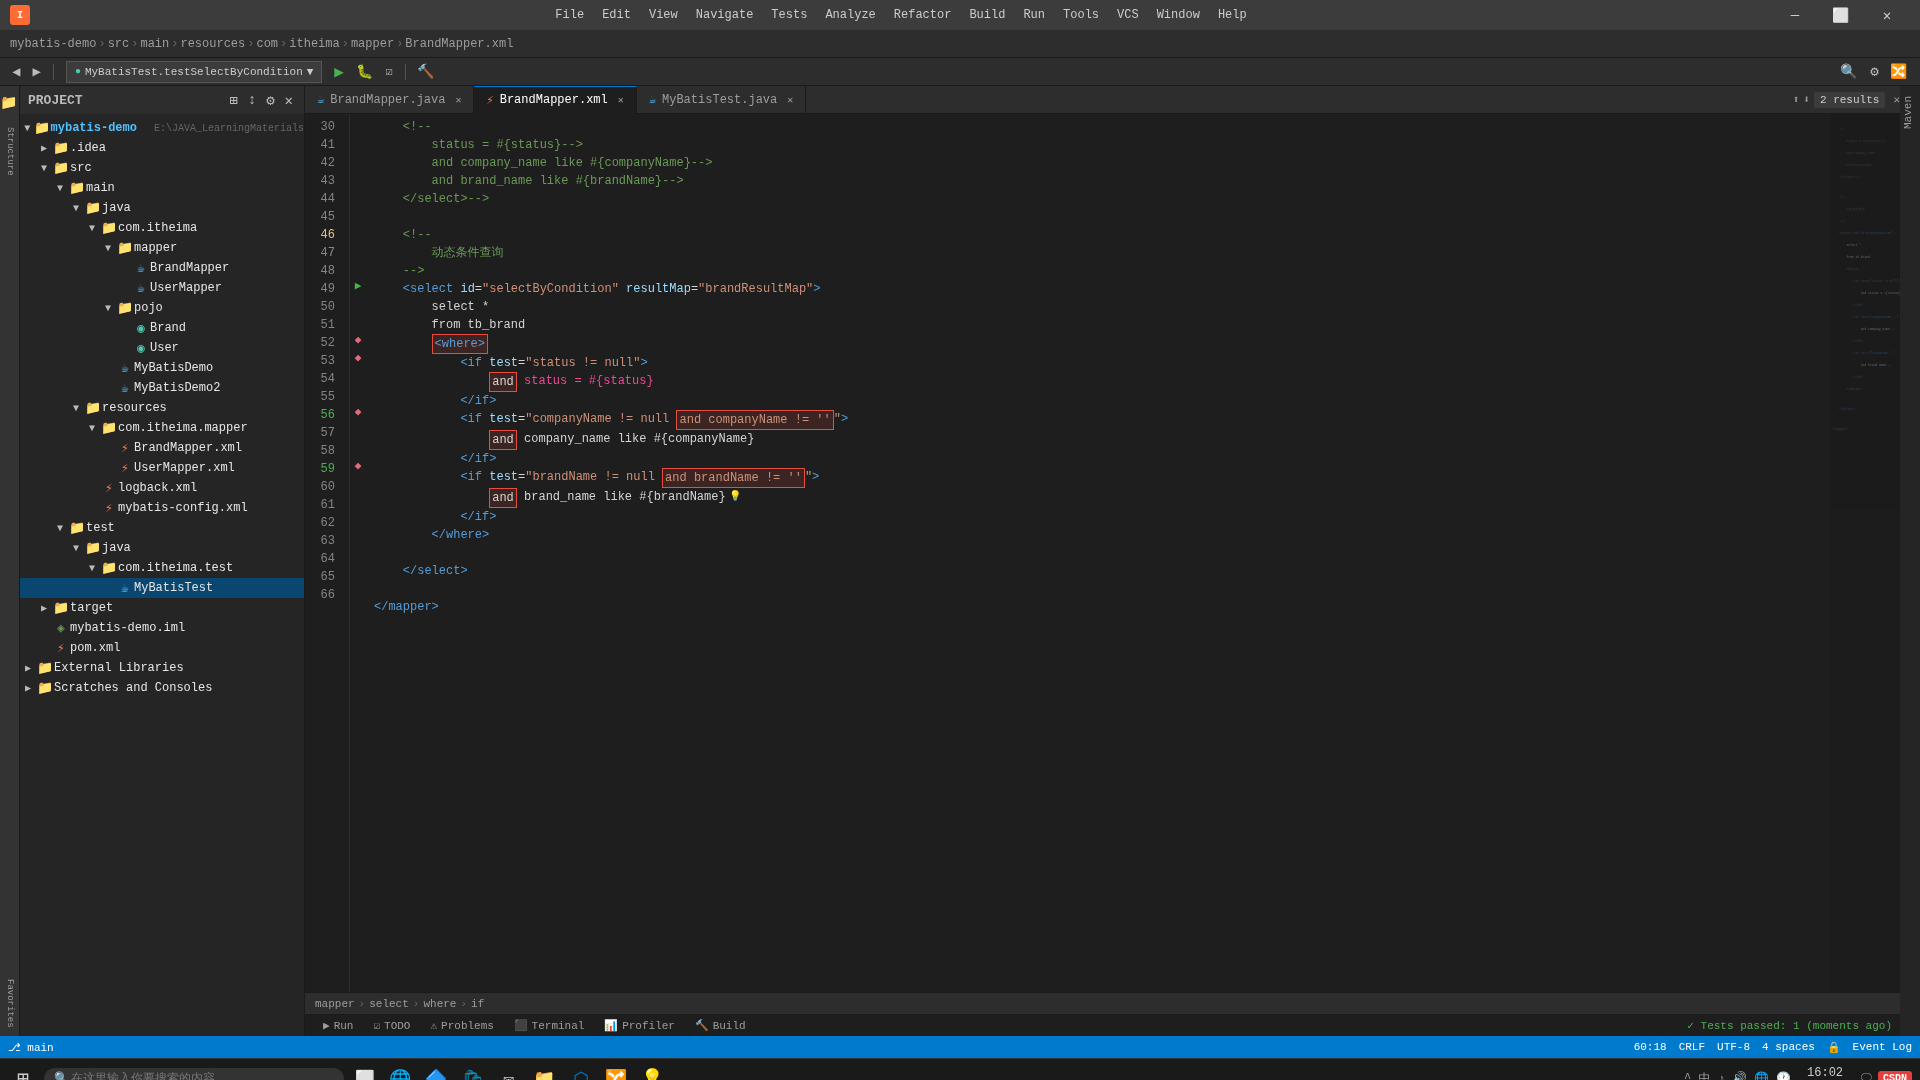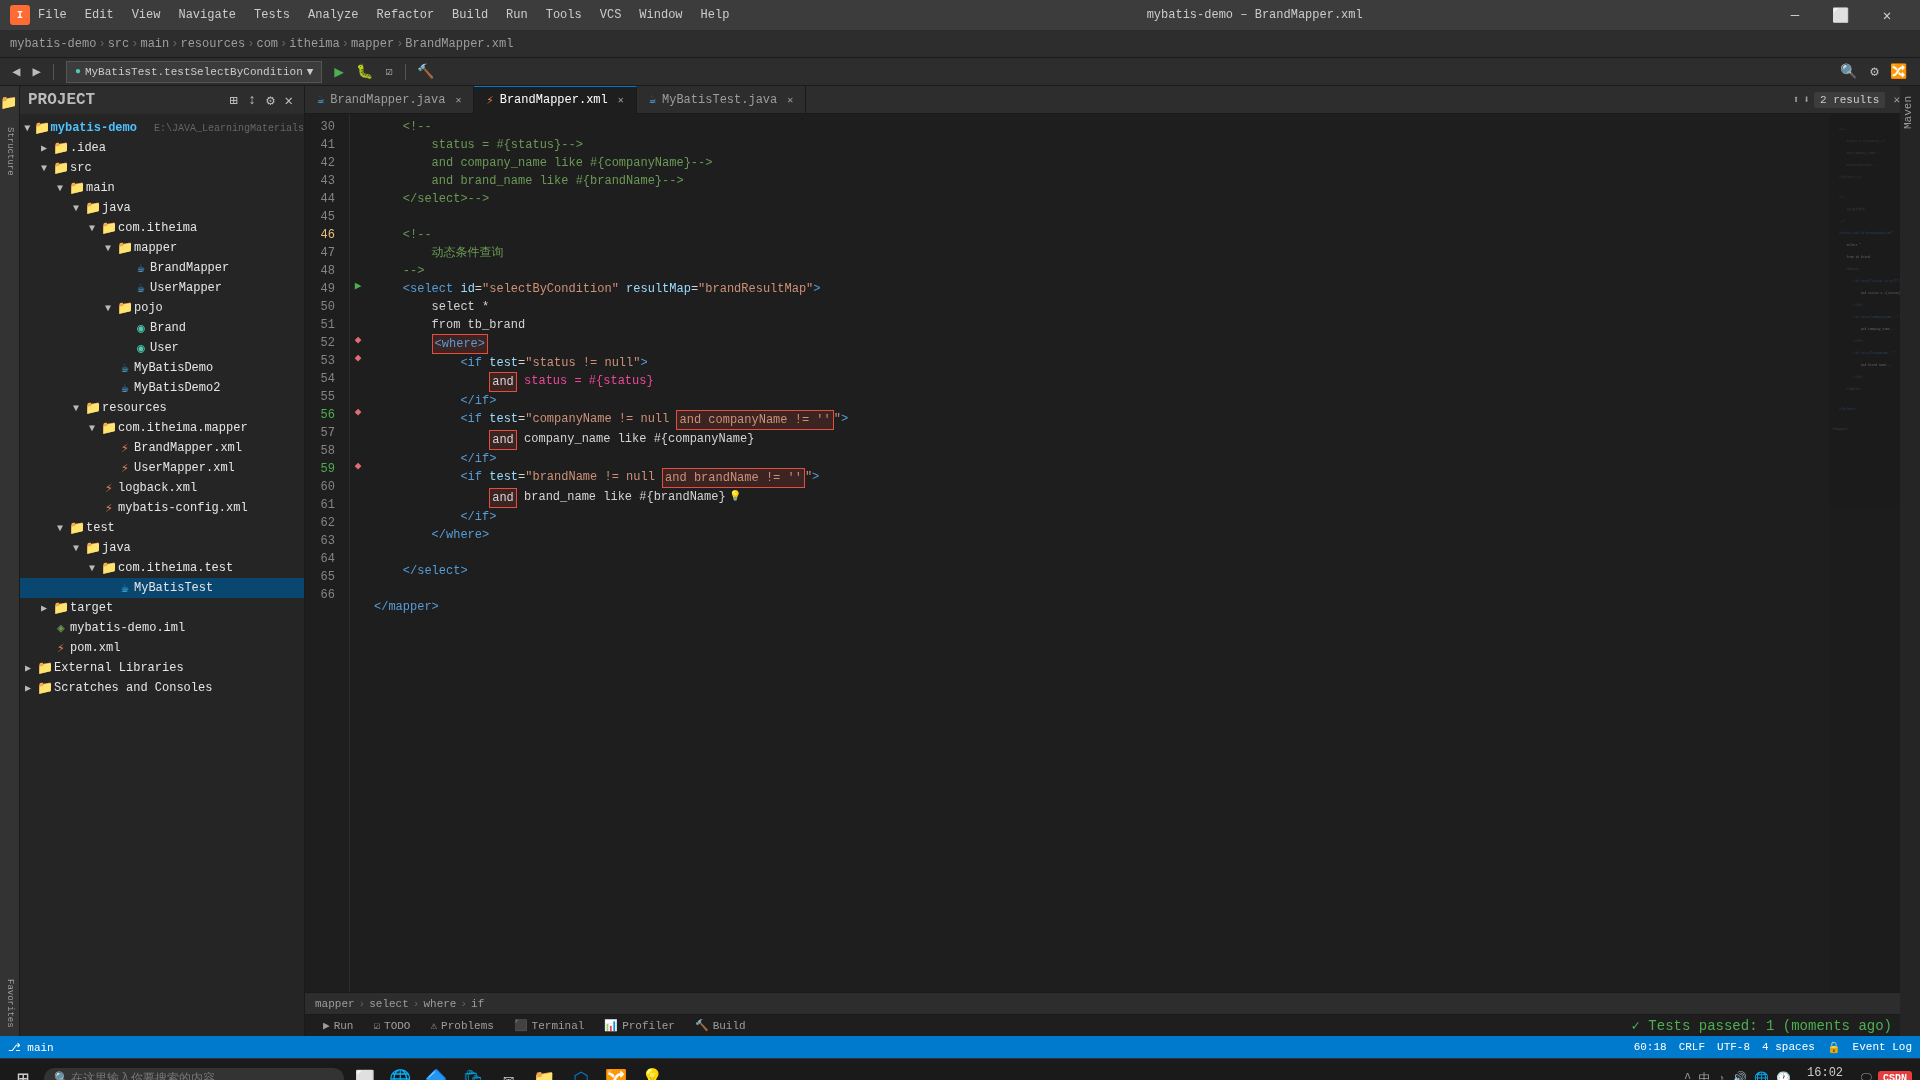--- a/index.html
+++ b/index.html
@@ -17,21 +17,21 @@
     #breadcrumb-bar { background: #2d2d2d; height: 28px; display: flex; align-items: center; padding: 0 10px; border-bottom: 1px solid #1a1a1a; }
     #breadcrumb-bar span { color: #9d9d9d; font-size: 12px; }
     #breadcrumb-bar .sep { color: #666; margin: 0 2px; }
 
     
     #main { display: flex; height: calc(1080px - 30px - 28px - 28px - 22px - 22px); }
 
     
     #sidebar { width: 285px; background: #252526; display: flex; flex-direction: column; border-right: 1px solid #1a1a1a; overflow: hidden; }
     #sidebar-header { background: #2d2d2d; padding: 4px 8px; display: flex; align-items: center; justify-content: space-between; height: 28px; }
-    #sidebar-header .title { color: #bbb; font-size: 16px; font-weight: bold; text-transform: uppercase; }
+    #sidebar-header .title { color: #bbb; font-size: 13px; font-weight: bold; text-transform: uppercase; }
     #sidebar-header .actions { display: flex; gap: 4px; }
     #sidebar-header .action-btn { color: #bbb; font-size: 14px; cursor: pointer; padding: 1px 3px; }
     #sidebar-tree { flex: 1; overflow-y: auto; padding: 4px 0; }
     
     .tree-item { display: flex; align-items: center; padding: 1px 0; cursor: pointer; white-space: nowrap; height: 20px; }
     .tree-item.selected { background: #094771; }
     .tree-item .indent { display: inline-block; }
     .tree-item .arrow { width: 16px; display: inline-flex; align-items: center; justify-content: center; color: #bbb; font-size: 10px; }
     .tree-item .icon { width: 18px; display: inline-flex; align-items: center; justify-content: center; font-size: 13px; }
     .tree-item .label { color: #e5e5e5; font-size: 12px; }
@@ -65,21 +65,21 @@
     
     
     #editor-breadcrumb { background: #2d2d2d; height: 22px; display: flex; align-items: center; padding: 0 10px; border-top: 1px solid #1a1a1a; }
     #editor-breadcrumb span { color: #9d9d9d; font-size: 11px; }
     #editor-breadcrumb .sep { color: #666; margin: 0 4px; }
 
     
     #bottom-panel { background: #1e1e1e; height: 22px; display: flex; align-items: center; border-top: 1px solid #1a1a1a; padding: 0 8px; justify-content: space-between; }
     #bottom-tabs { display: flex; gap: 0; }
     .bottom-tab { display: flex; align-items: center; padding: 0 10px; height: 22px; color: #9d9d9d; font-size: 11px; cursor: pointer; gap: 4px; }
-    #bottom-status { display: flex; align-items: center; gap: 8px; color: #9d9d9d; font-size: 14px; }
+    #bottom-status { display: flex; align-items: center; gap: 8px; color: #9d9d9d; font-size: 11px; }
 
     
     #status-bar { background: #007acc; height: 22px; display: flex; align-items: center; padding: 0 8px; justify-content: space-between; }
     #status-bar .left { display: flex; align-items: center; gap: 8px; }
     #status-bar .right { display: flex; align-items: center; gap: 12px; }
     #status-bar span { color: #fff; font-size: 11px; }
 
     
     #activity-bar { width: 20px; background: #333; display: flex; flex-direction: column; align-items: center; padding: 4px 0; gap: 8px; border-right: 1px solid #1a1a1a; }
     .activity-icon { color: #bbb; font-size: 14px; padding: 4px; cursor: pointer; }
@@ -128,21 +128,20 @@
     <div class="menu-item">Tests</div>
     <div class="menu-item">Analyze</div>
     <div class="menu-item">Refactor</div>
     <div class="menu-item">Build</div>
     <div class="menu-item">Run</div>
     <div class="menu-item">Tools</div>
     <div class="menu-item">VCS</div>
     <div class="menu-item">Window</div>
     <div class="menu-item">Help</div>
   </div>
-  <div class="title">mybatis-demo – BrandMapper.xml</div>
   <div class="win-controls">
     <div class="win-btn">—</div>
     <div class="win-btn">⬜</div>
     <div class="win-btn close">✕</div>
   </div>
 </div>
 
 <div id="breadcrumb-bar">
   <span>mybatis-demo</span>
   <span class="sep">›</span>

